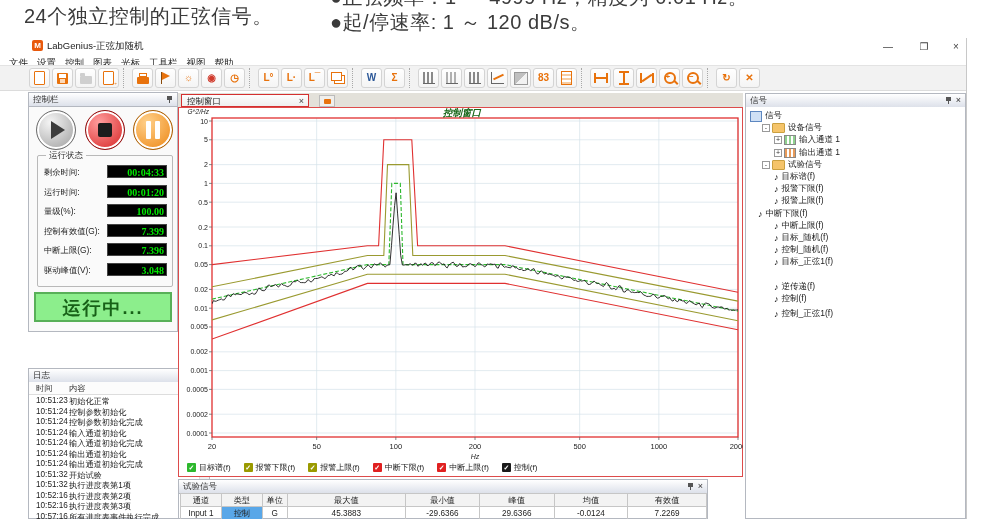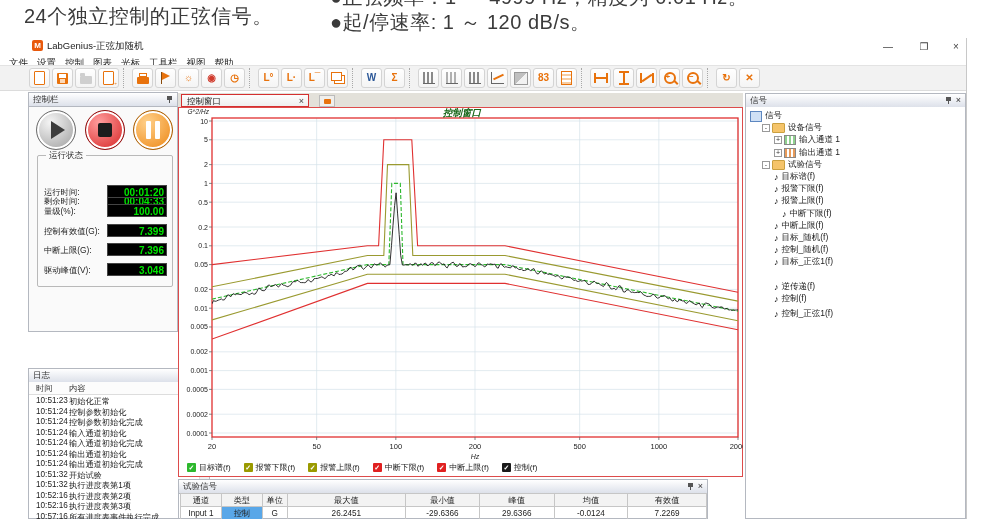--- a/index.html
+++ b/index.html
@@ -73,21 +73,21 @@
   #btn-stop{background:radial-gradient(circle at 35% 30%,#ff9d9d,#d42020);border:1.5px solid #8e0f0f;}
   #btn-stop:after{content:"";position:absolute;left:12px;top:12px;width:14px;height:14px;background:#1c1c1c;border-radius:2px;}
   #btn-pause{background:radial-gradient(circle at 35% 30%,#ffd08a,#ec8410);border:1.5px solid #a85e06;}
   #btn-pause:before,#btn-pause:after{content:"";position:absolute;top:10px;width:5px;height:18px;background:#fff;border-radius:1px;}
   #btn-pause:before{left:12px;} #btn-pause:after{left:21px;}
   #status-group{position:absolute;left:8px;top:62px;width:134px;height:130px;border:1px solid #b9b9b9;border-radius:2px;}
   #status-legend{position:absolute;left:8px;top:-6px;background:#fafafa;padding:0 3px;font-size:8.5px;color:#333;}
   .srow{position:absolute;left:0;width:100%;height:14px;}
   .srow .lab{position:absolute;left:6px;top:2px;font-size:8.3px;color:#222;}
   .srow .lcd{position:absolute;right:5px;top:0;width:60px;height:13px;background:#000;color:#00e600;
-             font-family:Liberation Sans, sans-serif;font-size:10px;font-weight:bold;text-align:right;
+             font-family:Liberation Serif, serif;font-size:10px;font-weight:bold;text-align:right;
              line-height:13px;padding-right:2px;box-sizing:border-box;border:1px solid #444;}
   #running-box{position:absolute;left:5px;top:199px;width:138px;height:30px;background:#8cee8c;
                border:2px solid #58b058;color:#176117;font-size:18px;font-weight:bold;text-align:center;
                line-height:28px;letter-spacing:2px;box-sizing:border-box;}
   
   #log-head-row{position:absolute;left:0;top:13px;width:100%;height:12px;background:#fcfcfc;border-bottom:1px solid #ddd;font-size:8.3px;color:#333;}
   #log-head-row span{position:absolute;top:1px;}
   .log-row{position:absolute;left:0;height:10.5px;font-size:8.2px;color:#222;white-space:nowrap;}
   .log-row .t{position:absolute;left:7px;} .log-row .c{position:absolute;left:40px;}
   #log-scroll{position:absolute;right:0;top:13px;width:9px;bottom:0;background:#f0f0f0;border-left:1px solid #ddd;}
@@ -239,21 +239,21 @@
   <div class="phead">
     <span>控制栏</span>
     <span class="pin" style="right:5px;"></span>
   </div>
   <div id="btn-play" class="cbtn" style="left:7px;top:17px;"></div>
   <div id="btn-stop" class="cbtn" style="left:56px;top:17px;"></div>
   <div id="btn-pause" class="cbtn" style="left:104px;top:17px;"></div>
   <div id="status-group">
     <div id="status-legend">运行状态</div>
     <div id="status-rows">
-        <div class="srow" style="top: 9px; margin-top: 29px;">
+        <div class="srow" style="top: 9px;">
           <span class="lab">剩余时间:</span>
           <div class="lcd">00:04:33</div>
         </div>
         <div class="srow" style="top: 28.5px;">
           <span class="lab">运行时间:</span>
           <div class="lcd">00:01:20</div>
         </div>
         <div class="srow" style="top: 48px;">
           <span class="lab">量级(%):</span>
           <div class="lcd">100.00</div>
@@ -265,20 +265,21 @@
         <div class="srow" style="top: 87px;">
           <span class="lab">中断上限(G):</span>
           <div class="lcd">7.396</div>
         </div>
         <div class="srow" style="top: 106.5px;">
           <span class="lab">驱动峰值(V):</span>
           <div class="lcd">3.048</div>
         </div>
       </div>
   </div>
+  <div id="running-box">运行中...</div>
 </div>
 
 <div class="abs panel" style="left:28px;top:368px;width:182px;height:151px;background:#fff;">
   <div class="phead">
     <span>日志</span>
     <span class="pin" style="right:14px;"></span>
     <span class="pclose" style="right:4px;">×</span>
   </div>
   <div id="log-head-row">
     <span style="left:7px;">时间</span>
@@ -384,21 +385,21 @@
   </div>
   <div id="signal-body">
       <div class="tree-row" style="top: 3px; left: 4px;"><span class="tw ic-root"></span><span class="tw">信号</span></div>
       <div class="tree-row" style="top: 15.2px; left: 16px;"><span class="tw expander">-</span><span class="tw ic-folder"></span><span class="tw">设备信号</span></div>
       <div class="tree-row" style="top: 27.4px; left: 28px;"><span class="tw expander">+</span><span class="tw ic-chan"></span><span class="tw">输入通道 1</span></div>
       <div class="tree-row" style="top: 39.6px; left: 28px;"><span class="tw expander">+</span><span class="tw ic-chan out"></span><span class="tw">输出通道 1</span></div>
       <div class="tree-row" style="top: 51.8px; left: 16px;"><span class="tw expander">-</span><span class="tw ic-folder"></span><span class="tw">试验信号</span></div>
       <div class="tree-row" style="top: 64px; left: 28px;"><span class="tw ic-sig">♪</span><span class="tw">目标谱(f)</span></div>
       <div class="tree-row" style="top: 76.2px; left: 28px;"><span class="tw ic-sig">♪</span><span class="tw">报警下限(f)</span></div>
       <div class="tree-row" style="top: 88.4px; left: 28px;"><span class="tw ic-sig">♪</span><span class="tw">报警上限(f)</span></div>
-      <div class="tree-row" style="top: 100.6px; left: 36px; text-decoration: underline;"><span class="tw ic-sig">♪</span><span class="tw">中断下限(f)</span></div>
+      <div class="tree-row" style="top: 100.6px; left: 12px; text-decoration: underline;"><span class="tw ic-sig">♪</span><span class="tw">中断下限(f)</span></div>
       <div class="tree-row" style="top: 112.8px; left: 28px;"><span class="tw ic-sig">♪</span><span class="tw">中断上限(f)</span></div>
       <div class="tree-row" style="top: 125px; left: 28px; text-align: right;"><span class="tw ic-sig">♪</span><span class="tw">目标_随机(f)</span></div>
       <div class="tree-row" style="top: 137.2px; left: 28px;"><span class="tw ic-sig">♪</span><span class="tw">控制_随机(f)</span></div>
       <div class="tree-row" style="top: 149.4px; left: 28px;"><span class="tw ic-sig">♪</span><span class="tw">目标_正弦1(f)</span></div>
       <div class="tree-row" style="top: 161.6px; left: 28px; margin-top: 39px;"><span class="tw ic-sig">♪</span><span class="tw">控制_正弦1(f)</span></div>
       <div class="tree-row" style="top: 173.8px; left: 28px;"><span class="tw ic-sig">♪</span><span class="tw">逆传递(f)</span></div>
       <div class="tree-row" style="top: 186px; left: 28px;"><span class="tw ic-sig">♪</span><span class="tw">控制(f)</span></div>
     </div>
 </div>
 
@@ -419,21 +420,21 @@
           <th style="width: 74px;">峰值</th>
           <th style="width: 73px;">均值</th>
           <th style="width: 78px;">有效值</th>
         </tr>
       </thead>
     <tbody id="chbody">
         <tr>
           <td>Input 1</td>
           <td class="type-blue">控制</td>
           <td>G</td>
-          <td>26.2451</td>
+          <td>45.3883</td>
           <td>-29.6366</td>
           <td>29.6366</td>
           <td>-0.0124</td>
           <td>7.2269</td>
         </tr>
       </tbody>
   </table>
 </div>
 
 <div class="abs vline" style="left:966px;top:38px;height:481px;"></div>

